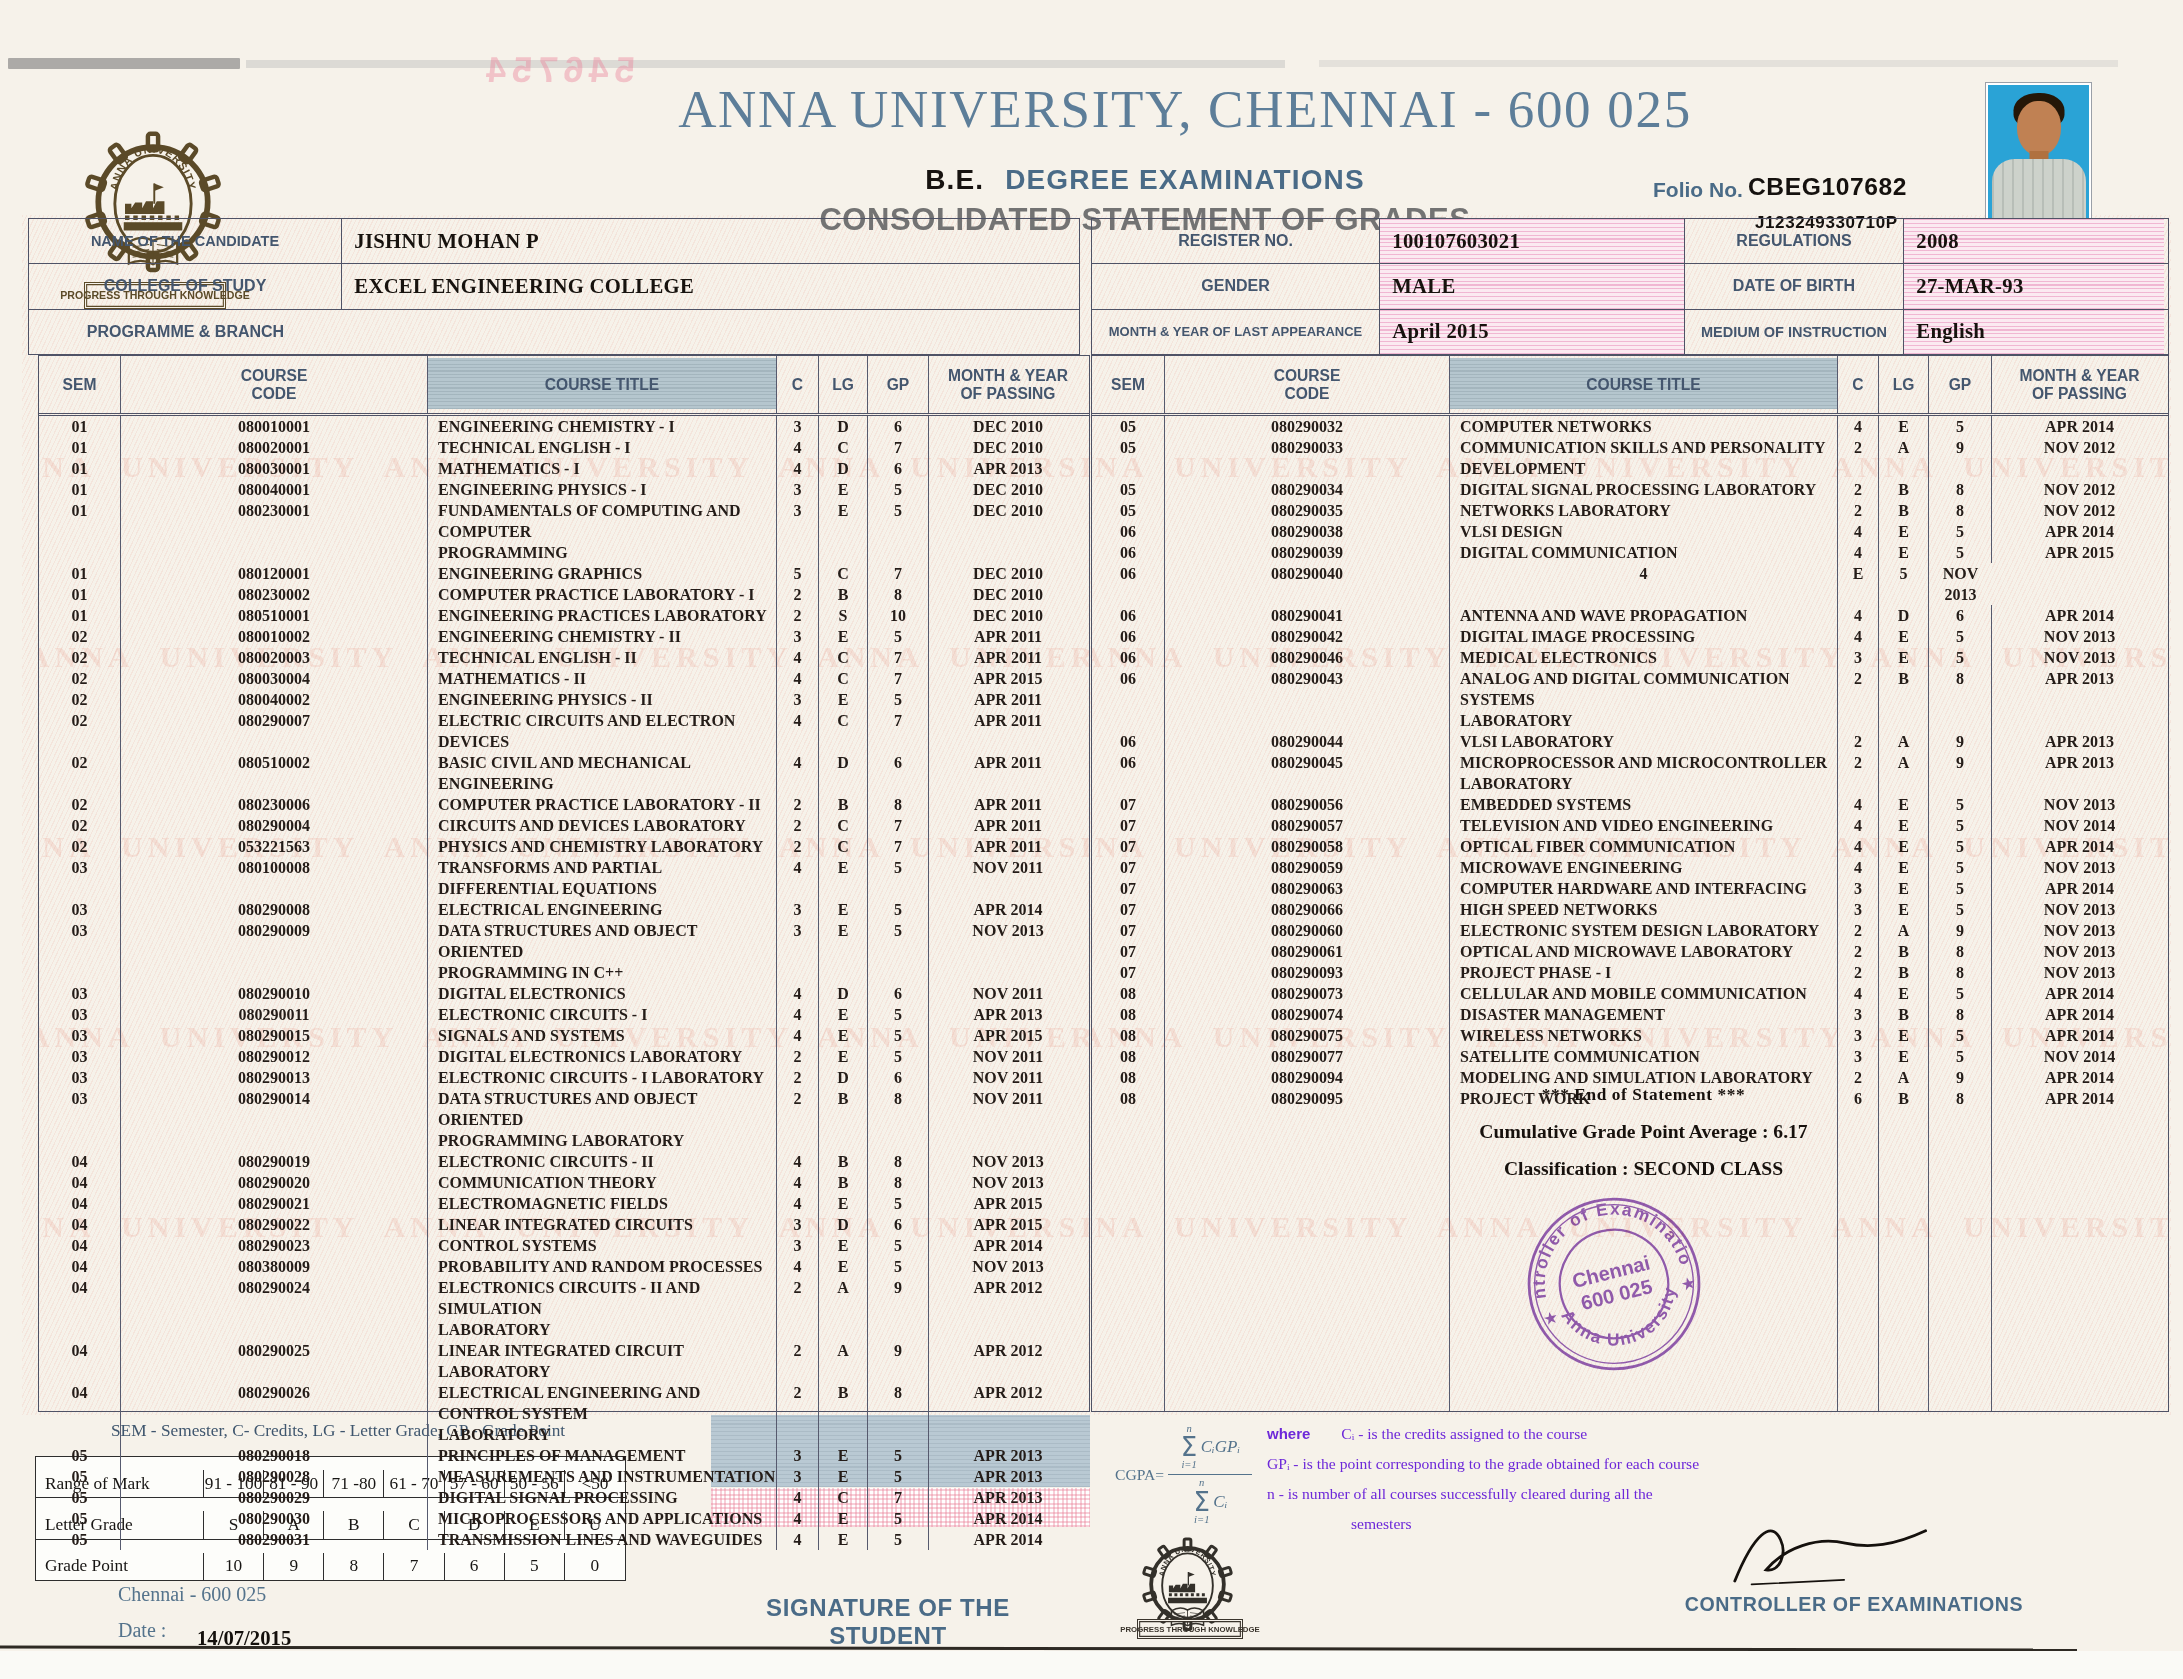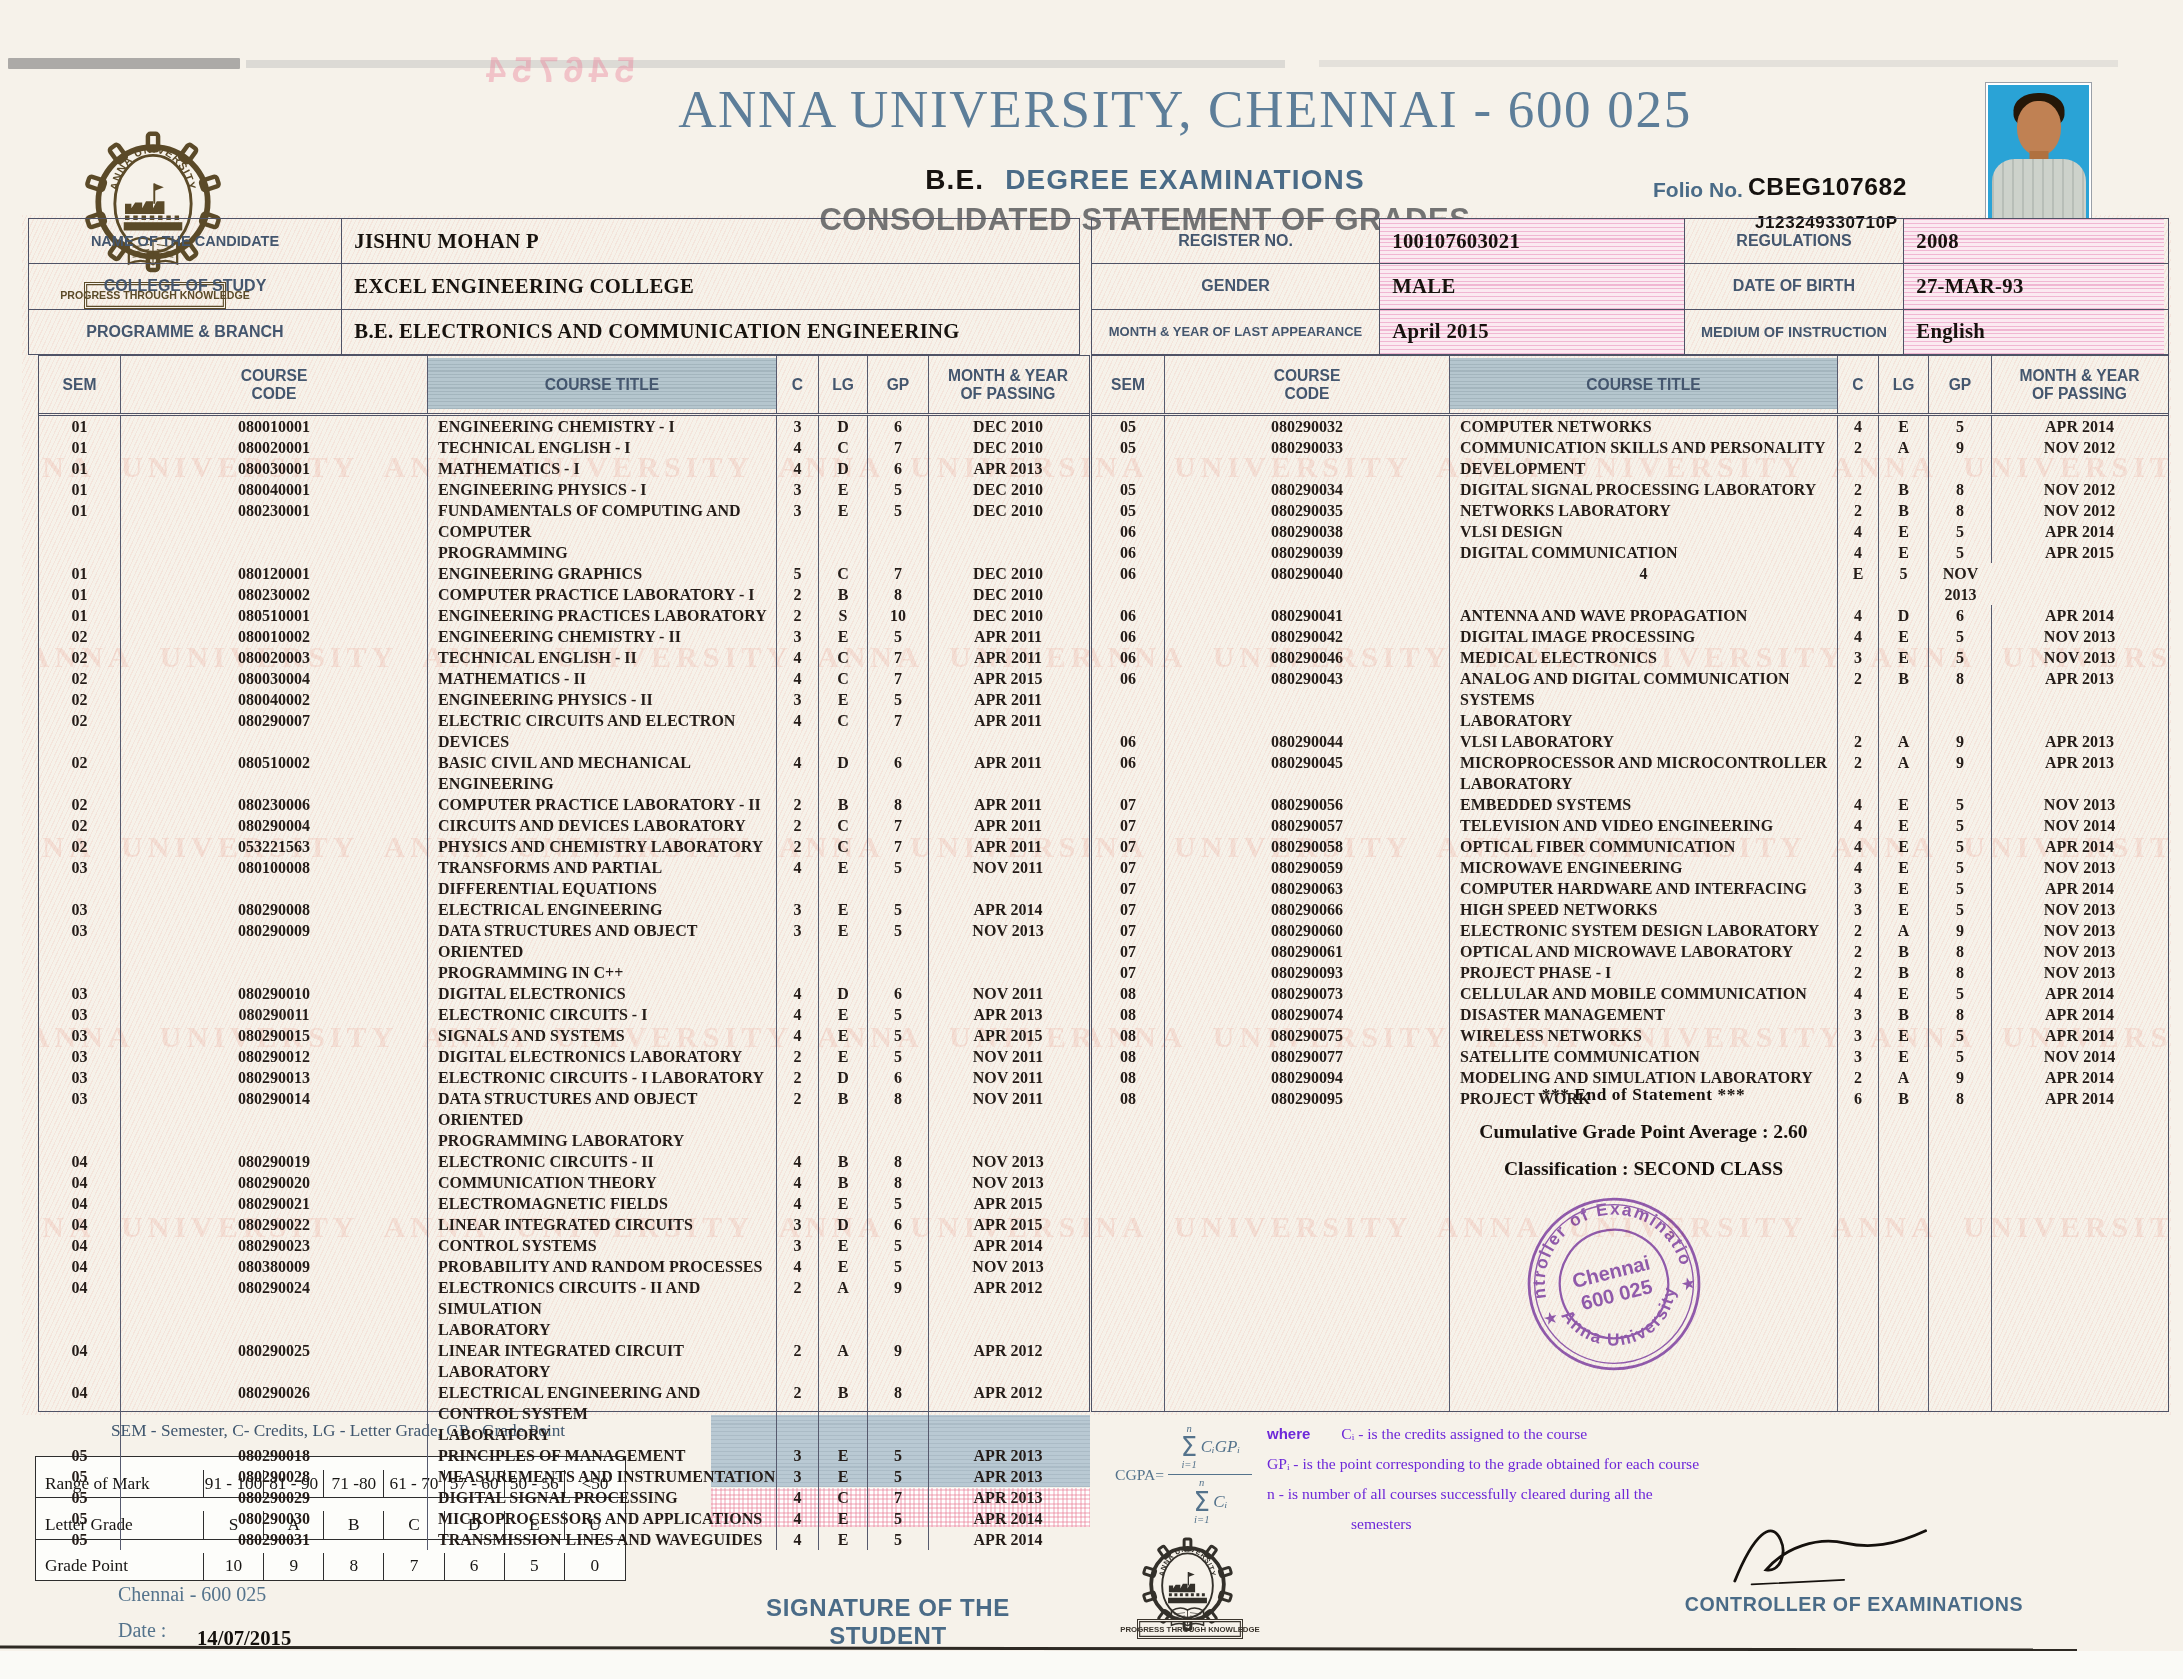--- a/index.html
+++ b/index.html
@@ -183,21 +183,20 @@
       <div class="irow" style="grid-template-columns: 313px 735px;">
         <div class="icell ilabel sm1">NAME OF THE CANDIDATE</div>
         <div class="icell ivalue">JISHNU MOHAN P</div>
       </div>
       <div class="irow" style="grid-template-columns: 313px 735px;">
         <div class="icell ilabel">COLLEGE OF STUDY</div>
         <div class="icell ivalue">EXCEL ENGINEERING COLLEGE</div>
       </div>
       <div class="irow" style="grid-template-columns: 313px 735px;">
         <div class="icell ilabel">PROGRAMME &amp; BRANCH</div>
-        <div class="icell ivalue">B.E. ELECTRONICS AND COMMUNICATION ENGINEERING</div>
       </div>
     </div>
   <div class="abs itbl" id="info-right" style="left:1091px;top:218px;width:1078px;height:137px;">
       <div class="irow" style="grid-template-columns: 288px 305px 219px 260px;">
         <div class="icell ilabel">REGISTER NO.</div>
         <div class="icell ivalue wavy">100107603021</div>
         <div class="icell ilabel">REGULATIONS</div>
         <div class="icell ivalue wavy">2008</div>
       </div>
       <div class="irow" style="grid-template-columns: 288px 305px 219px 260px;">
@@ -1054,21 +1053,21 @@
           <div class="cc br"></div>
           <div class="cc br"></div>
           <div class="cc br"></div>
           <div class="cc br"></div>
           <div class="cc"></div>
         </div>
       </div>
     </div>
 
   <div class="abs endline1">*** End of Statement ***</div>
-  <div class="abs endline2">Cumulative Grade Point Average :  2.60</div>
+  <div class="abs endline2">Cumulative Grade Point Average :  6.17</div>
   <div class="abs endline3">Classification : SECOND CLASS</div>
 
   <svg class="abs stamp" width="190" height="190" viewBox="0 0 340 340">
     <g transform="rotate(-14 170 170)" fill="none" stroke="#8a4fb6">
       <circle cx="170" cy="170" r="152" stroke-width="5"></circle>
       <circle cx="170" cy="170" r="142" stroke-width="2.5"></circle>
       <circle cx="170" cy="170" r="97" stroke-width="4"></circle>
       <path id="arcT" d="M 46 170 A 124 124 0 1 1 294 170" stroke="none"></path>
       <path id="arcB" d="M 60 170 A 110 110 0 0 0 280 170" stroke="none"></path>
       <text class="stx" fill="#8a4fb6" stroke="none">

